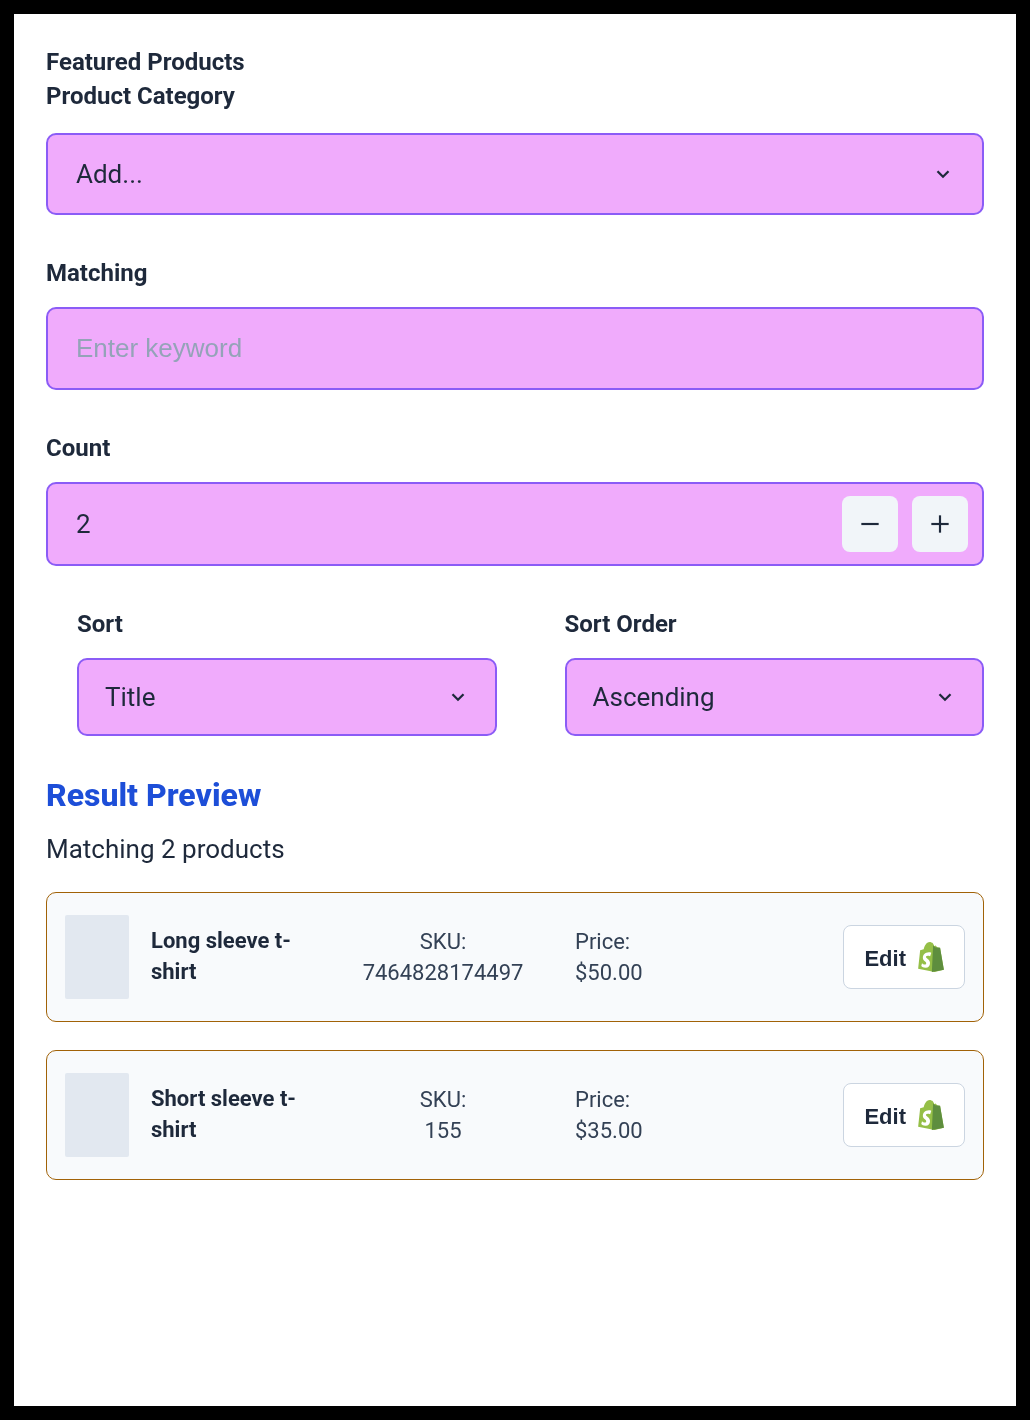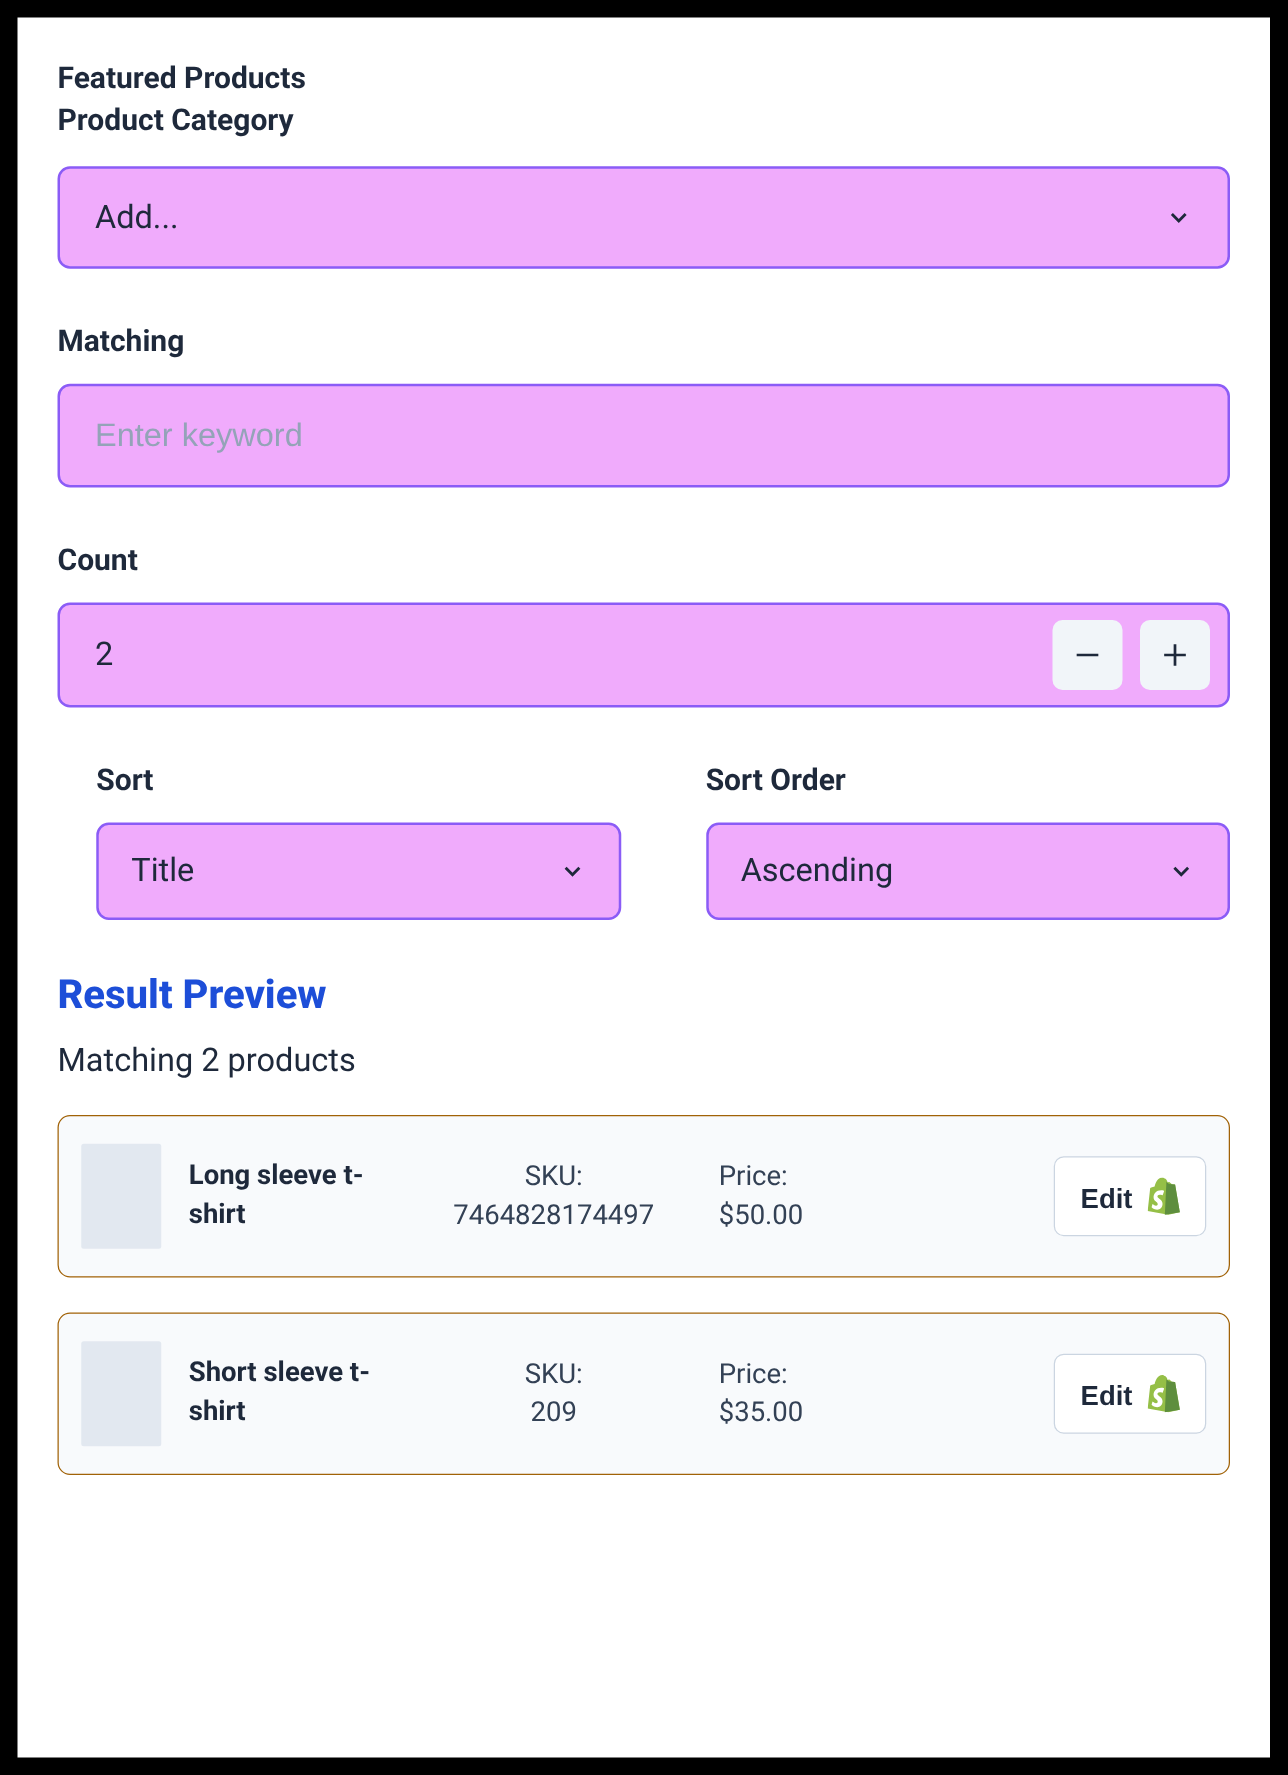--- a/index.html
+++ b/index.html
@@ -248,21 +248,21 @@
         <path fill="#FFF" d="M12.3 10.1l-1.1 3.2s-.9-.5-2.1-.5c-1.7 0-1.8 1.1-1.8 1.3 0 1.5 3.8 2.1 3.8 5.5 0 2.7-1.7 4.4-4 4.4-2.8 0-4.2-1.7-4.2-1.7l.7-2.5s1.5 1.3 2.7 1.3c.8 0 1.2-.6 1.2-1.1 0-2-3.1-2-3.1-5.2 0-2.6 1.9-5.2 5.7-5.2 1.5 0 2.2.5 2.2.5z"></path>
       </svg>
     </button>
   </div>
 
   <div class="product-card">
     <div class="thumb"></div>
     <div class="product-title">Short sleeve t-shirt</div>
     <div class="meta sku-col">
       <span>SKU:</span>
-      <span>209</span>
+      <span>155</span>
     </div>
     <div class="meta price-col">
       <span>Price:</span>
       <span>$35.00</span>
     </div>
     <button class="edit-btn">
       <span>Edit</span>
       <svg class="shopify-icon" viewBox="0 0 24 28">
         <path fill="#95BF47" d="M20.5 5.5c0-.1-.1-.2-.2-.2l-2.2-.2s-1.5-1.5-1.7-1.6c-.2-.2-.5-.1-.6-.1l-.9.3C14.5 2.3 13.8.5 12.3.5h-.1C11.8 0 11.3 0 10.9 0 7.4 0 5.7 4.4 5.2 6.7l-2.5.8c-.8.2-.8.3-.9 1L0 25l15.4 2.9L24 26 20.5 5.5z"></path>
         <path fill="#5E8E3E" d="M18.1 5.1l-2.2-.2s-1.5-1.5-1.7-1.6c-.1-.1-.1-.1-.2-.1l-1.2 24.7L24 26 20.5 5.5c0-.1-.1-.2-.2-.2l-2.2-.2z"></path>

